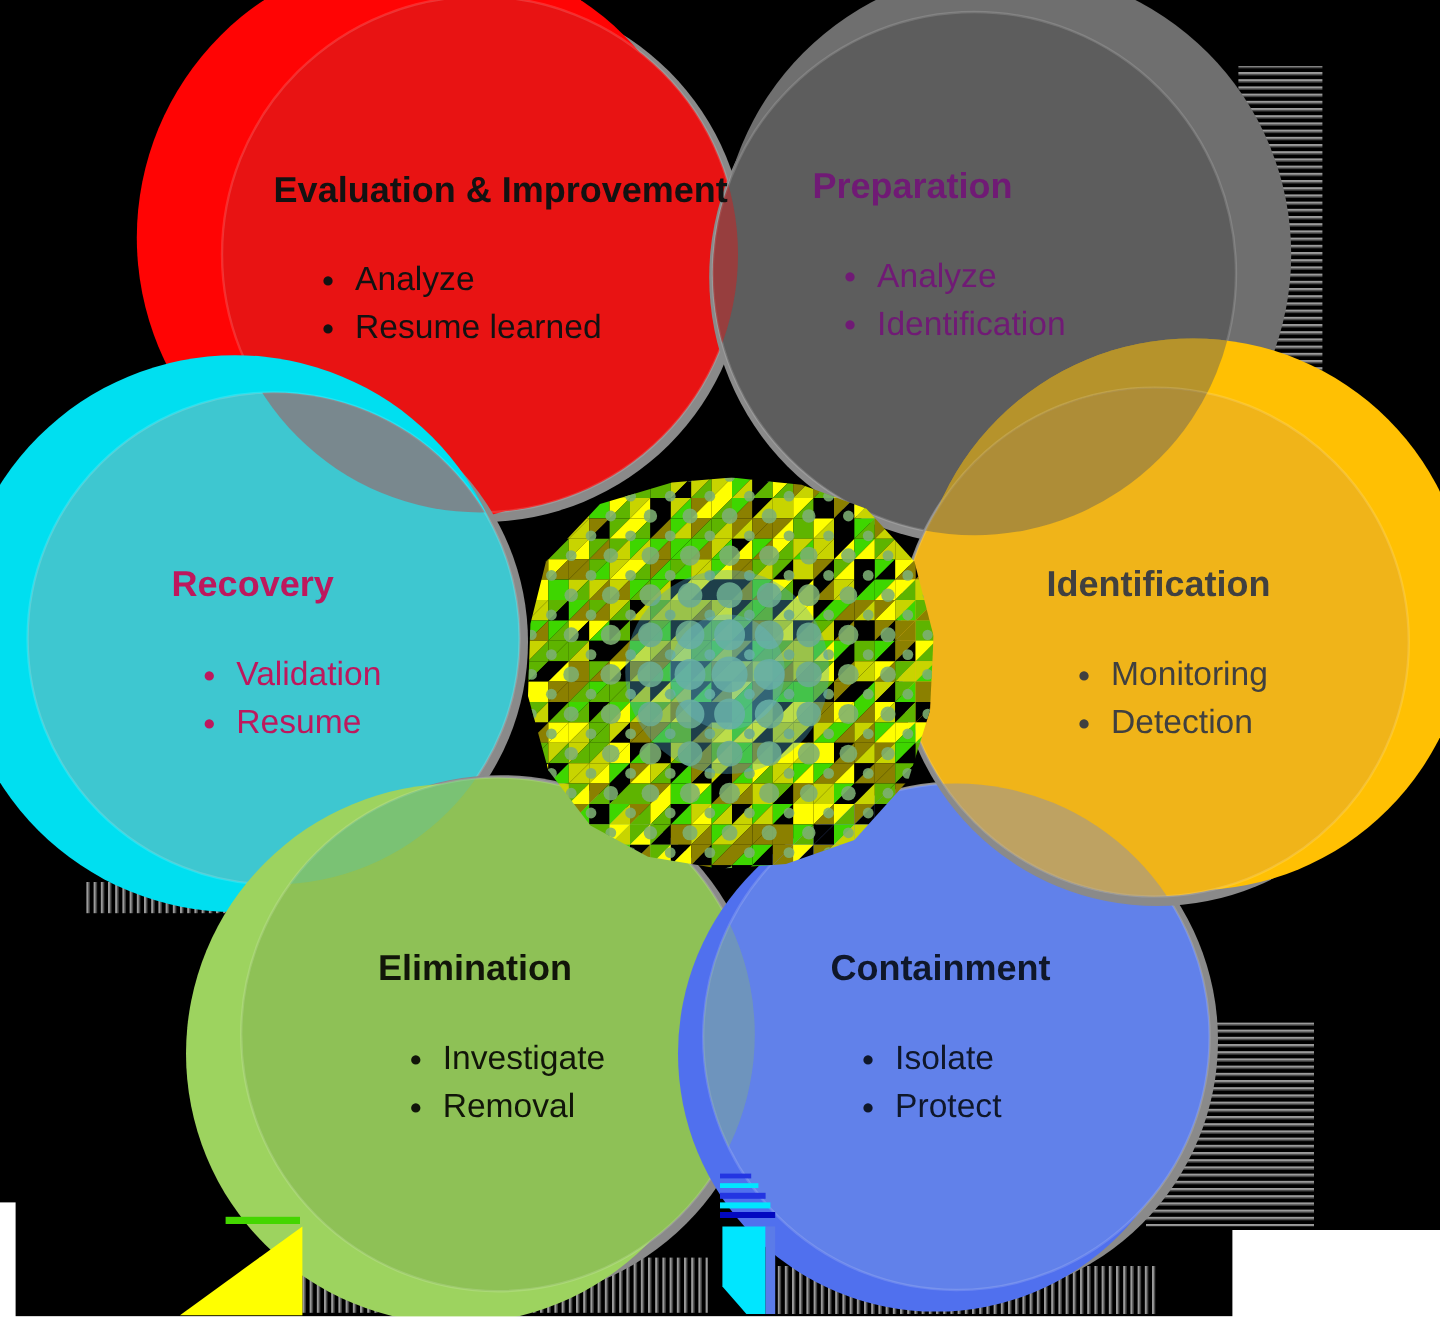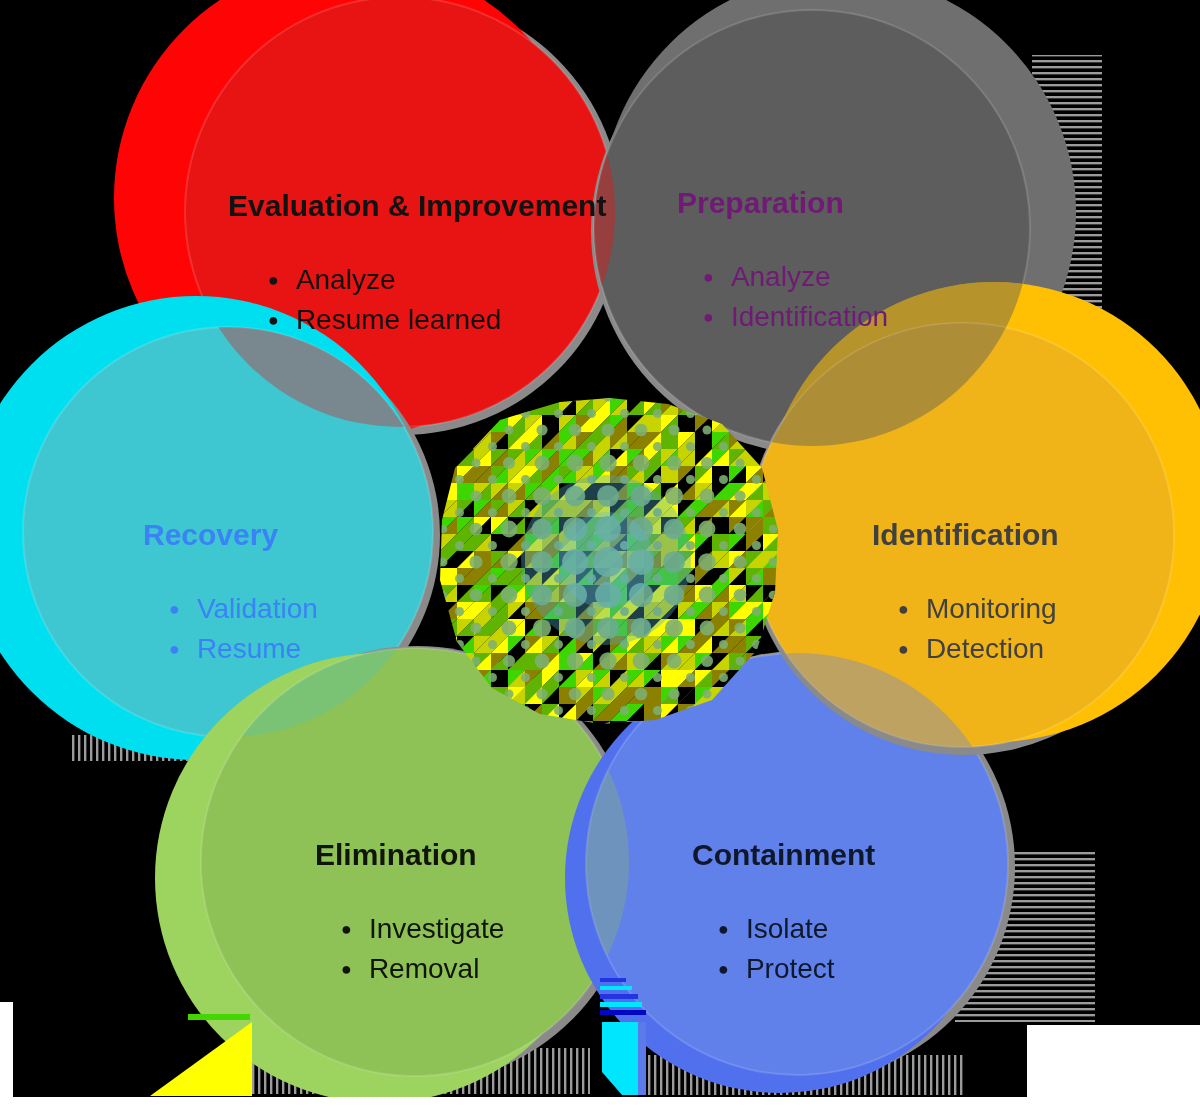--- a/index.html
+++ b/index.html
@@ -8,21 +8,20 @@
     width:1200px;height:1115px;
     background:#ffffff;
     overflow:hidden;
     font-family:"Liberation Sans","DejaVu Sans",sans-serif;
   }
   .stage svg{position:absolute;left:0;top:0;}
   .phase-label{
     position:absolute;
     white-space:nowrap;
     pointer-events:none;
-    margin-top:47px;
   }
   .ptitle{
     margin:0;
     font-size:30px;
     font-weight:bold;
     line-height:1.2;
     letter-spacing:0;
   }
   .items{margin-top:36px;padding-left:26px;}
   .p0 .items{padding-left:40px;}
@@ -1179,21 +1178,21 @@
           <span class="dot">●</span>
           <span class="txt">Analyze</span>
         </div>
       <div class="row">
           <span class="dot">●</span>
           <span class="txt">Identification</span>
         </div>
     </div>
   </div>
 
-  <div class="phase-label p2" style="color: #3b82f6;">
+  <div class="phase-label p2" style="color: #be185d;">
     <h2 class="ptitle">Recovery</h2>
     <div class="items">
       <div class="row">
           <span class="dot">●</span>
           <span class="txt">Validation</span>
         </div>
       <div class="row">
           <span class="dot">●</span>
           <span class="txt">Resume</span>
         </div>

